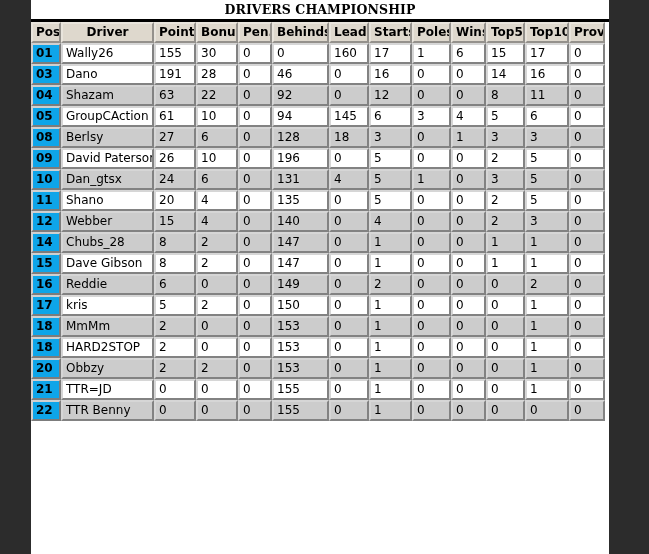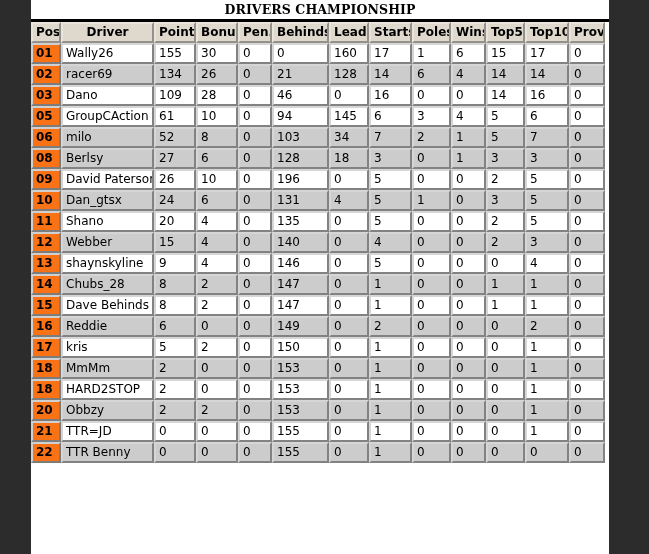--- a/index.html
+++ b/index.html
@@ -76,21 +76,21 @@
 
   table.standings th {
     background: #ded8cd;
     font-weight: bold;
     text-align: center;
     font-size: 12px;
     border: 2px outset #e8e4dc;
   }
 
   td.pos {
-    background: #f97316;
+    background: #0ea5e9;
     font-weight: bold;
     text-align: center;
     font-size: 12px;
     border: 2px outset #efeae1;
   }
 
   tr.odd td.data { background: #ffffff; }
   tr.even td.data { background: #cccccc; }
 
   tr.odd td.data, tr.even td.data {
@@ -163,81 +163,66 @@
             <td class="data">0</td>
             <td class="data">0</td>
             <td class="data">160</td>
             <td class="data">17</td>
             <td class="data">1</td>
             <td class="data">6</td>
             <td class="data">15</td>
             <td class="data">17</td>
             <td class="data">0</td>
           </tr>
-          <tr class="even">
-            <td class="pos">02</td>
-            <td class="data">racer69</td>
-            <td class="data">134</td>
-            <td class="data">26</td>
-            <td class="data">0</td>
-            <td class="data">21</td>
-            <td class="data">128</td>
-            <td class="data">14</td>
-            <td class="data">6</td>
-            <td class="data">4</td>
-            <td class="data">14</td>
-            <td class="data">14</td>
-            <td class="data">0</td>
-          </tr>
           <tr class="odd">
             <td class="pos">03</td>
             <td class="data">Dano</td>
-            <td class="data">109</td>
+            <td class="data">191</td>
             <td class="data">28</td>
             <td class="data">0</td>
             <td class="data">46</td>
             <td class="data">0</td>
             <td class="data">16</td>
             <td class="data">0</td>
             <td class="data">0</td>
             <td class="data">14</td>
             <td class="data">16</td>
+            <td class="data">0</td>
+          </tr>
+          <tr class="even">
+            <td class="pos">04</td>
+            <td class="data">Shazam</td>
+            <td class="data">63</td>
+            <td class="data">22</td>
+            <td class="data">0</td>
+            <td class="data">92</td>
+            <td class="data">0</td>
+            <td class="data">12</td>
+            <td class="data">0</td>
+            <td class="data">0</td>
+            <td class="data">8</td>
+            <td class="data">11</td>
             <td class="data">0</td>
           </tr>
           <tr class="odd">
             <td class="pos">05</td>
             <td class="data">GroupCAction</td>
             <td class="data">61</td>
             <td class="data">10</td>
             <td class="data">0</td>
             <td class="data">94</td>
             <td class="data">145</td>
             <td class="data">6</td>
             <td class="data">3</td>
             <td class="data">4</td>
             <td class="data">5</td>
             <td class="data">6</td>
             <td class="data">0</td>
           </tr>
           <tr class="even">
-            <td class="pos">06</td>
-            <td class="data">milo</td>
-            <td class="data">52</td>
-            <td class="data">8</td>
-            <td class="data">0</td>
-            <td class="data">103</td>
-            <td class="data">34</td>
-            <td class="data">7</td>
-            <td class="data">2</td>
-            <td class="data">1</td>
-            <td class="data">5</td>
-            <td class="data">7</td>
-            <td class="data">0</td>
-          </tr>
-          <tr class="even">
             <td class="pos">08</td>
             <td class="data">Berlsy</td>
             <td class="data">27</td>
             <td class="data">6</td>
             <td class="data">0</td>
             <td class="data">128</td>
             <td class="data">18</td>
             <td class="data">3</td>
             <td class="data">0</td>
             <td class="data">1</td>
@@ -298,53 +283,38 @@
             <td class="data">0</td>
             <td class="data">140</td>
             <td class="data">0</td>
             <td class="data">4</td>
             <td class="data">0</td>
             <td class="data">0</td>
             <td class="data">2</td>
             <td class="data">3</td>
             <td class="data">0</td>
           </tr>
-          <tr class="odd">
-            <td class="pos">13</td>
-            <td class="data">shaynskyline</td>
-            <td class="data">9</td>
-            <td class="data">4</td>
-            <td class="data">0</td>
-            <td class="data">146</td>
-            <td class="data">0</td>
-            <td class="data">5</td>
-            <td class="data">0</td>
-            <td class="data">0</td>
-            <td class="data">0</td>
-            <td class="data">4</td>
-            <td class="data">0</td>
-          </tr>
           <tr class="even">
             <td class="pos">14</td>
             <td class="data">Chubs_28</td>
             <td class="data">8</td>
             <td class="data">2</td>
             <td class="data">0</td>
             <td class="data">147</td>
             <td class="data">0</td>
             <td class="data">1</td>
             <td class="data">0</td>
             <td class="data">0</td>
             <td class="data">1</td>
             <td class="data">1</td>
             <td class="data">0</td>
           </tr>
           <tr class="odd">
             <td class="pos">15</td>
-            <td class="data">Dave Behinds</td>
+            <td class="data">Dave Gibson</td>
             <td class="data">8</td>
             <td class="data">2</td>
             <td class="data">0</td>
             <td class="data">147</td>
             <td class="data">0</td>
             <td class="data">1</td>
             <td class="data">0</td>
             <td class="data">0</td>
             <td class="data">1</td>
             <td class="data">1</td>

